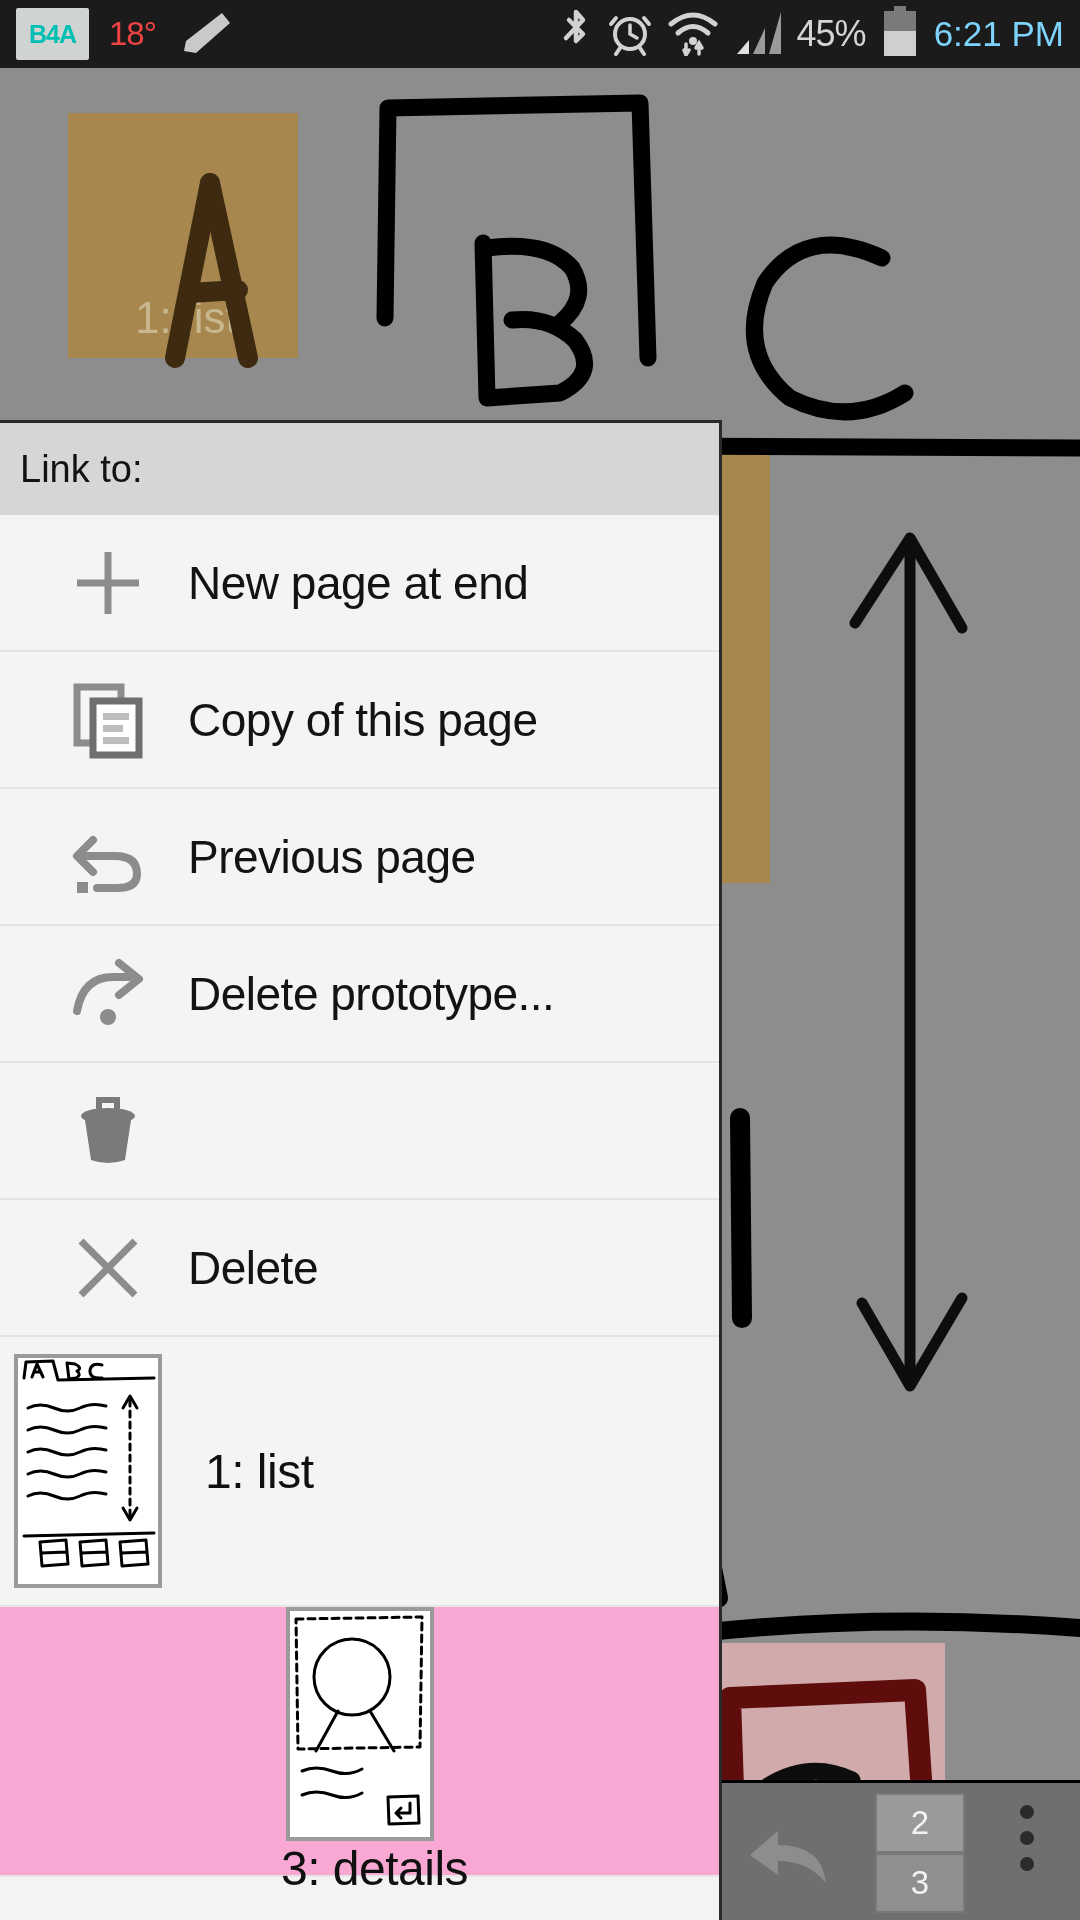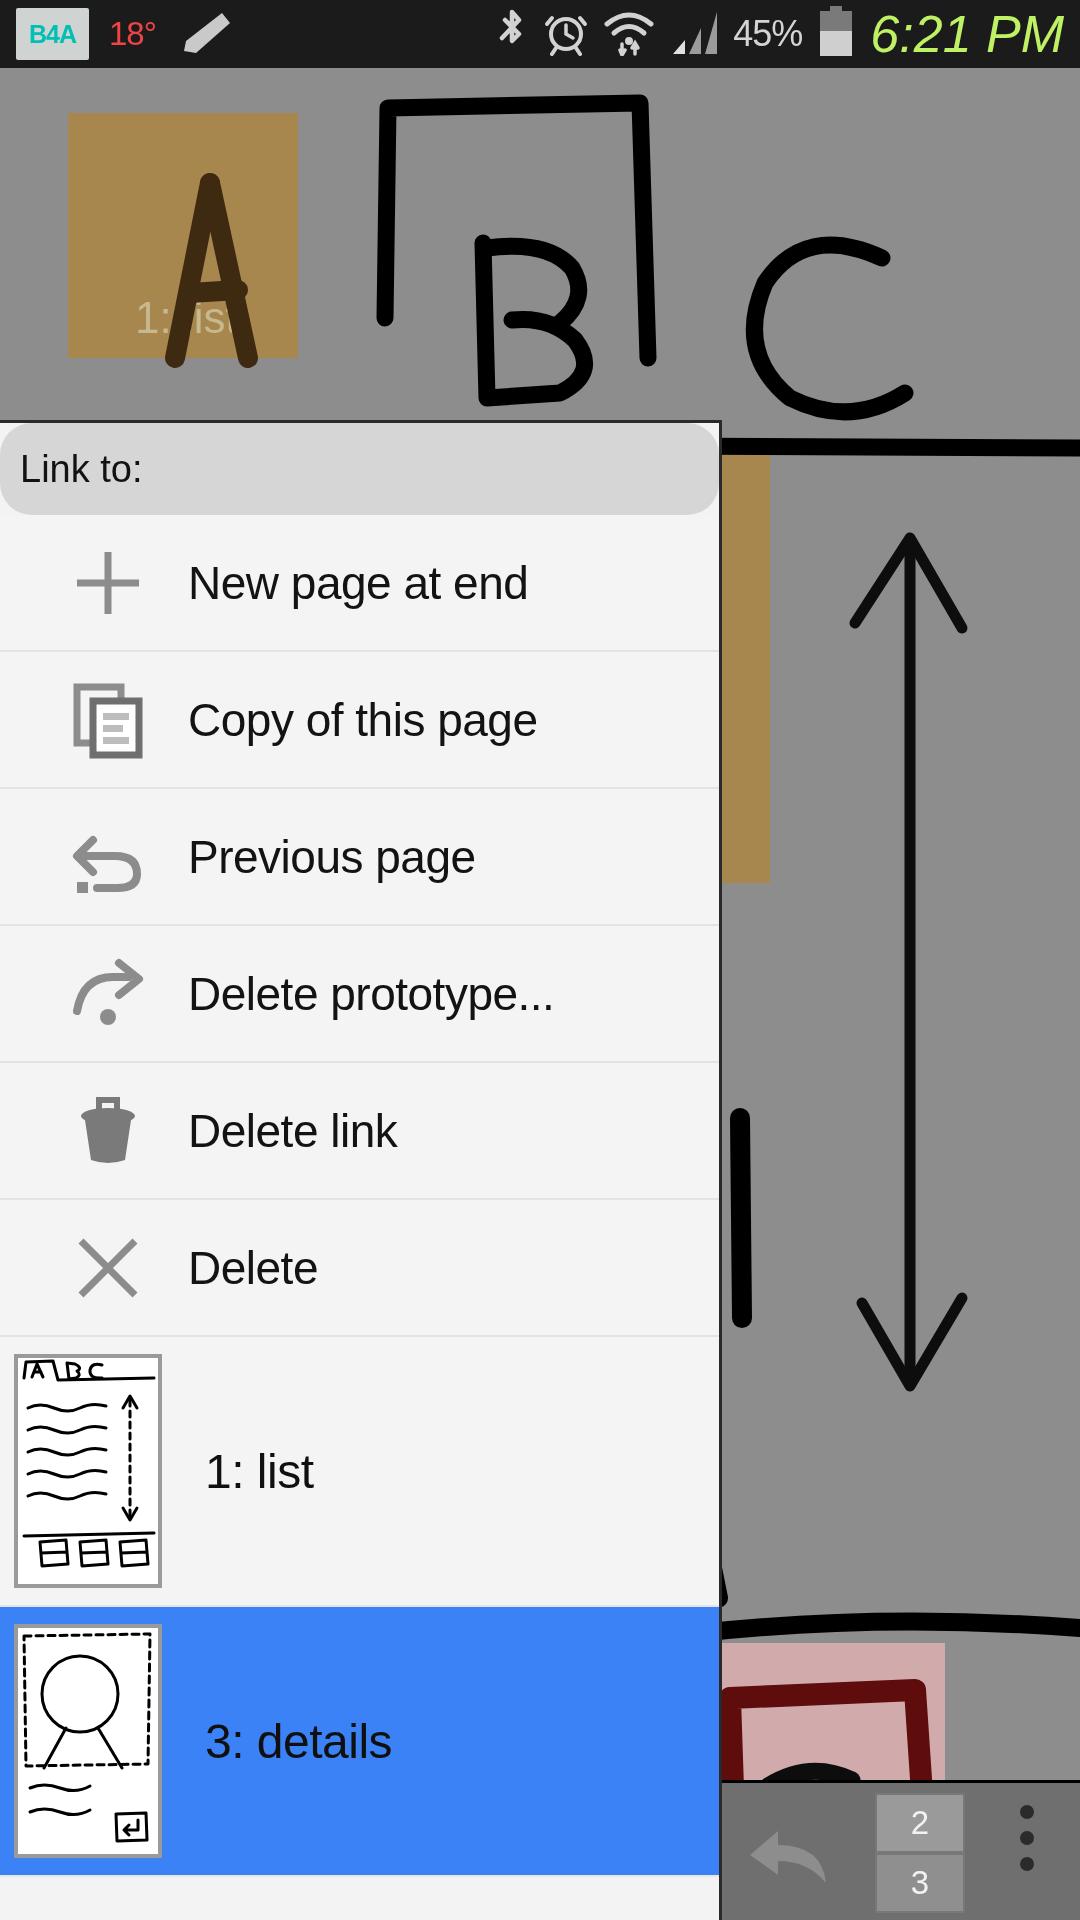--- a/index.html
+++ b/index.html
@@ -26,21 +26,21 @@
     width: 73px; height: 52px;
     background: #cfd3d2;
     display: flex; align-items: center; justify-content: center;
     border-radius: 2px;
     color: #00bfb3;
     font-size: 25px; font-weight: bold; letter-spacing: -1px;
     font-family: "Liberation Sans", sans-serif;
   }
   .sb-temp { color: #ef4444; font-size: 33px; letter-spacing: -1px; }
   .sb-pct { color: #d4d4d4; font-size: 36px; letter-spacing: -1px; }
-  .sb-time { color: #bef264; font-size: 52px; letter-spacing: 0px; font-style: italic; }
+  .sb-time { color: #7dd3fc; font-size: 35px; letter-spacing: 0px; }
   .sb-icon { display: block; }
 
   
   #canvas {
     position: absolute; top: 68px; left: 0;
     width: 1080px; height: 1852px;
     background: #8d8d8d;
     overflow: hidden;
   }
   #canvas svg { position: absolute; top: 0; left: 0; }
@@ -90,21 +90,20 @@
     display: flex; flex-direction: column;
   }
   #dialog-title {
     height: 92px;
     background: #d6d6d6;
     display: flex; align-items: center;
     padding-left: 20px;
     font-size: 38px;
     color: #121212;
     flex: 0 0 auto;
-    border-radius: 32px;
   }
   .menu-list { flex: 0 0 auto; }
   .menu-item {
     height: 137px;
     display: flex; align-items: center;
     border-bottom: 2px solid #e3e3e3;
     background: #f4f4f4;
     padding-left: 28px;
   }
   .menu-icon {
@@ -118,21 +117,21 @@
     letter-spacing: -0.5px;
   }
 
   
   .page-row {
     height: 270px;
     display: flex; align-items: center;
     background: #f4f4f4;
     border-bottom: 2px solid #e6e6e6;
   }
-  .page-row.selected { background: #3b82f6; }
+  .page-row.selected { background: #f9a8d4; flex-direction: column; }
   .thumb-wrap {
     flex: 0 0 175px;
     display: flex; align-items: center; justify-content: center;
   }
   .thumb {
     width: 148px; height: 234px;
     background: #ffffff;
     border: 4px solid #9a9a9a;
     position: relative;
     overflow: hidden;
@@ -267,21 +266,20 @@
       </div>
 
       <div class="menu-item">
         <span class="menu-icon">
           <svg width="78" height="78" viewBox="0 0 78 78">
             <rect x="30" y="8" width="18" height="12" fill="none" stroke="#7a7a7a" stroke-width="6"></rect>
             <ellipse cx="39" cy="24" rx="27" ry="8" fill="#7a7a7a"></ellipse>
             <path d="M16 28 L22 68 Q39 74 56 68 L62 28 Z" fill="#7a7a7a"></path>
           </svg>
         </span>
-        <span class="menu-label">Delete link</span>
       </div>
 
       <div class="menu-item">
         <span class="menu-icon">
           <svg width="78" height="78" viewBox="0 0 78 78">
             <line x1="12" y1="12" x2="66" y2="66" stroke="#8c8c8c" stroke-width="7"></line>
             <line x1="66" y1="12" x2="12" y2="66" stroke="#8c8c8c" stroke-width="7"></line>
           </svg>
         </span>
         <span class="menu-label">Delete</span>

